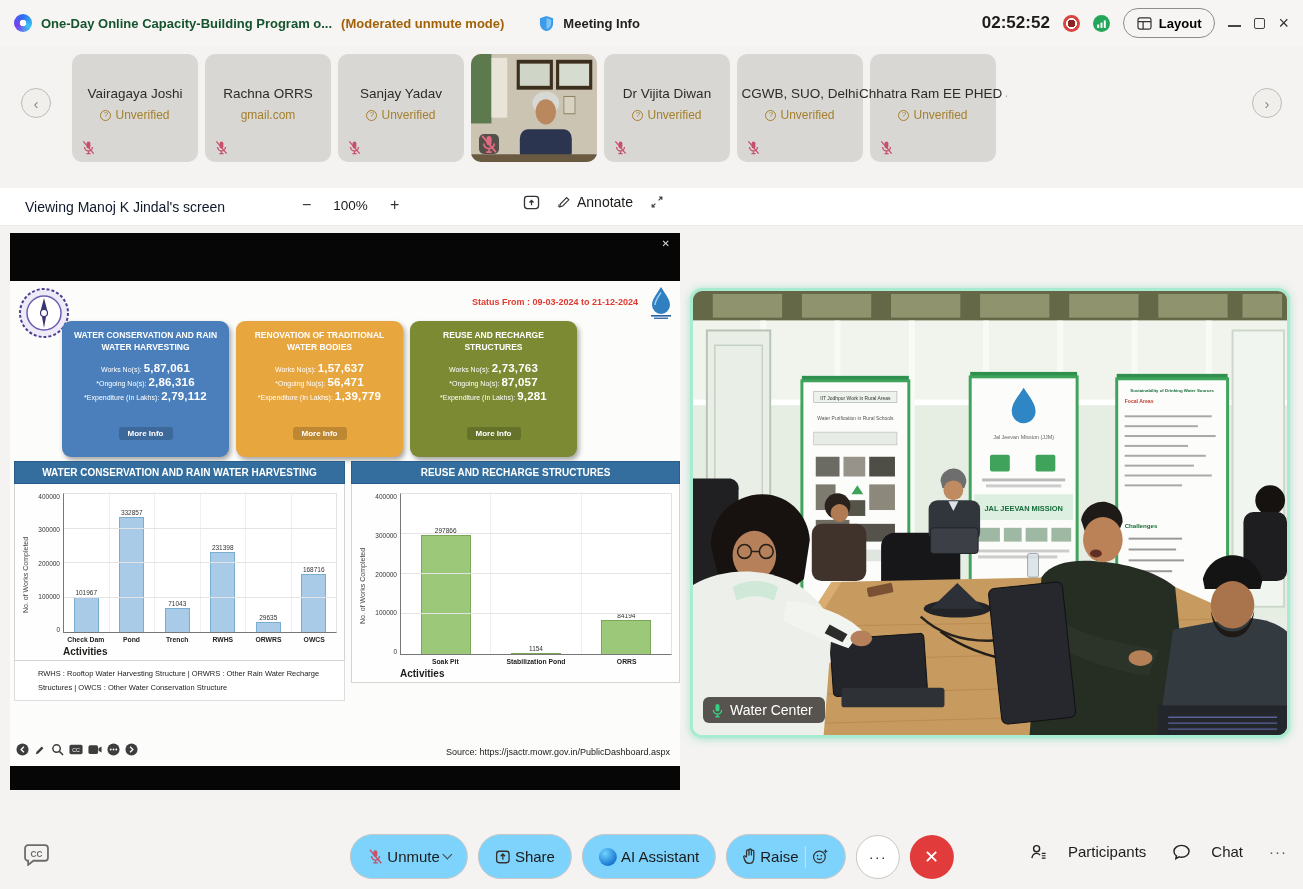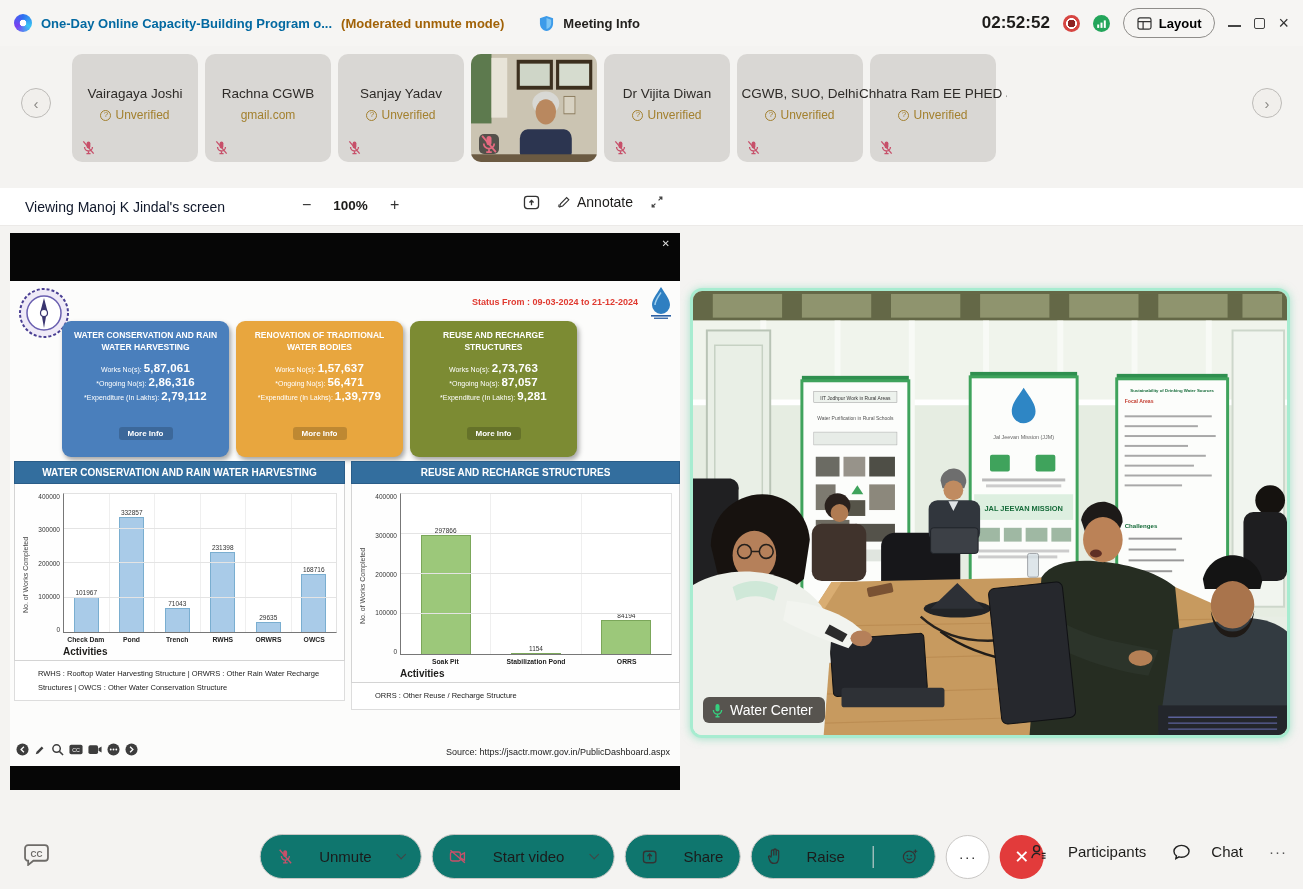--- a/index.html
+++ b/index.html
@@ -3,21 +3,21 @@
 <meta charset="utf-8">
 <style>
   html,body{margin:0;padding:0;background:#ffffff;}
   *{box-sizing:border-box;}
   .app{position:relative;width:1303px;height:889px;background:#f4f3f1;font-family:"Liberation Sans",sans-serif;overflow:hidden;color:#1d1c1a;}
 
   
   .topbar{position:absolute;top:0;left:0;right:0;height:46px;display:flex;align-items:center;justify-content:space-between;padding:0 14px;background:#f6f5f3;}
   .tb-left{display:flex;align-items:center;gap:9px;}
   .webex-logo{width:18px;height:18px;border-radius:50%;background:radial-gradient(circle,#ffffff 0 26%,transparent 28%),conic-gradient(#2d6ff0,#39c6f3,#7a3ff0,#2d6ff0);}
-  .mtitle{font-size:13px;font-weight:bold;color:#0369a1;}
+  .mtitle{font-size:13px;font-weight:bold;color:#14532d;}
   .mode{font-size:13px;font-weight:bold;color:var(--mode_label,#a16207);}
   .shield{margin-left:26px;display:flex;}
   .minfo{font-size:13px;font-weight:bold;color:#23211e;}
   .tb-right{display:flex;align-items:center;gap:13px;}
   .timer{font-size:17px;font-weight:bold;}
   .rec{width:17px;height:17px;border-radius:50%;background:radial-gradient(circle,#8e2424 0 30%,#ffffff 32% 44%,var(--record_red,#d64541) 46%);}
   .layout-btn{display:flex;align-items:center;gap:7px;height:30px;padding:0 13px;border:1.5px solid #8f8d8a;border-radius:16px;background:#f6f5f3;font-size:13px;font-weight:bold;}
   .win-min{width:13px;height:2px;background:#444;margin-top:6px;}
   .win-restore{width:11px;height:11px;border:1.6px solid #444;border-radius:2px;}
   .win-close{font-size:18px;color:#333;line-height:1;}
@@ -37,21 +37,21 @@
   .tile.video{padding:0;overflow:hidden;background:#8c8highlight;}
   .tile.video svg{display:block;width:100%;height:100%;}
   .vid-mic-badge{position:absolute;left:8px;bottom:8px;width:20px;height:20px;border-radius:5px;background:rgba(20,20,20,.65);display:flex;align-items:center;justify-content:center;color:#e56a80;}
   .vid-mic-badge .micoff-svg{width:12px;height:12px;}
 
   
   .sharebar{position:absolute;top:188px;left:0;right:0;height:38px;background:#ffffff;border-bottom:1px solid #eceae8;}
   .viewing{position:absolute;left:25px;top:11px;font-size:14px;font-weight:500;color:#0f172a;}
   .zoomctl{position:absolute;left:298px;top:6px;display:flex;align-items:center;gap:18px;font-size:14px;}
   .zbtn{font-size:16px;color:#333;cursor:pointer;padding:2px 4px;}
-  .zlevel{font-size:13.5px;font-weight:700;}
+  .zlevel{font-size:13.5px;font-weight:400;}
   .annctl{position:absolute;left:523px;top:6px;display:flex;align-items:center;gap:17px;}
   .annlabel{display:flex;align-items:center;gap:6px;font-size:14px;font-weight:500;}
 
   
   .sharescreen{position:absolute;left:10px;top:233px;width:670px;}
   .blackbar{background:#060606;position:relative;}
   .blackbar.top{height:48px;}
   .blackbar.bottom{height:24px;}
   .tinyx{position:absolute;right:10px;top:5px;color:#ddd;font-size:10px;}
   .dashboard{position:relative;height:485px;background:#fcfcfb;overflow:hidden;}
@@ -92,21 +92,21 @@
   .dash-source{position:absolute;right:10px;top:466px;font-size:9px;color:#222;}
 
   .stagevideo{position:absolute;left:690px;top:288px;width:600px;height:450px;border:3px solid var(--video_border,#a7ecd0);border-radius:12px;box-shadow:0 1px 9px rgba(100,210,170,.55);overflow:hidden;background:#e8eee5;}
   .stagevideo > svg{display:block;width:100%;height:100%;}
   .wc-badge{position:absolute;left:10px;bottom:12px;display:flex;align-items:center;gap:7px;background:rgba(45,40,34,.78);color:#fff;border-radius:6px;padding:5px 12px 5px 9px;font-size:14px;}
 
   
   .controlbar{position:absolute;left:0;right:0;bottom:0;height:64px;background:#f4f3f1;}
   .ccicon{position:absolute;left:24px;top:18px;color:#6d6b68;}
   .pillrow{position:absolute;left:50%;transform:translateX(-50%);top:9px;display:flex;align-items:center;gap:10px;}
-  .pill{display:flex;align-items:center;gap:26px;background:#0f766e;border:1.5px solid #c9c7c5;border-radius:23px;height:45px;padding:0 16px;font-size:15px;font-weight:500;color:#1b1b1b;cursor:pointer;white-space:nowrap;}
+  .pill{display:flex;align-items:center;gap:4px;background:#7dd3fc;border:1.5px solid #c9c7c5;border-radius:23px;height:45px;padding:0 16px;font-size:15px;font-weight:500;color:#1b1b1b;cursor:pointer;white-space:nowrap;}
   .chev{width:7px;height:7px;border-right:1.6px solid #444;border-bottom:1.6px solid #444;transform:rotate(45deg);margin-top:-4px;}
   .ai-dot{width:18px;height:18px;border-radius:50%;background:radial-gradient(circle at 35% 30%,#6fd3ff,var(--ai_blue,#1877d2) 72%);}
   .vr{width:1px;height:22px;background:#ddd;margin:0 2px;}
   .circlebtn{width:44px;height:44px;border-radius:50%;border:1.5px solid #c9c7c5;background:#fff;display:flex;align-items:center;justify-content:center;font-size:15px;color:#333;letter-spacing:1px;cursor:pointer;}
   .leavebtn{width:44px;height:44px;border-radius:50%;background:var(--leave_red,#e23b3b);color:#fff;display:flex;align-items:center;justify-content:center;font-size:18px;cursor:pointer;border:none;}
   .rightctl{position:absolute;right:16px;top:18px;display:flex;align-items:center;gap:26px;font-size:15px;font-weight:500;}
   .rcitem{display:flex;align-items:center;gap:20px;cursor:pointer;}
   .rc-more{color:#555;letter-spacing:1px;}
 </style>
 </head>
@@ -167,21 +167,21 @@
           <span class="tile-mic">
             <svg class="micoff-svg" viewBox="0 0 16 16">
               <g fill="none" stroke="currentColor" stroke-width="1.4">
                 <rect x="6" y="1.5" width="4" height="7.5" rx="2" fill="currentColor" stroke="none"></rect>
                 <path d="M3.8 7.5a4.2 4.2 0 0 0 8.4 0M8 12v2.5M5.8 14.5h4.4M2.5 1.5l11 13"></path>
               </g>
             </svg>
           </span>
         </div>
         <div class="tile">
-          <div class="tile-name">Rachna CGWB</div>
+          <div class="tile-name">Rachna ORRS</div>
           <div class="tile-sub">
             <span>gmail.com</span>
           </div>
           <span class="tile-mic">
             <svg class="micoff-svg" viewBox="0 0 16 16">
               <g fill="none" stroke="currentColor" stroke-width="1.4">
                 <rect x="6" y="1.5" width="4" height="7.5" rx="2" fill="currentColor" stroke="none"></rect>
                 <path d="M3.8 7.5a4.2 4.2 0 0 0 8.4 0M8 12v2.5M5.8 14.5h4.4M2.5 1.5l11 13"></path>
               </g>
             </svg>
@@ -450,21 +450,20 @@
                 <div class="cats">
                     <div class="cat">Soak Pit</div>
                     <div class="cat">Stabilization Pond</div>
                     <div class="cat">ORRS</div>
                   </div>
                 <div class="xlab">Activities</div>
               </div>
             </div>
           </div>
         </div>
-        <div class="fnote">ORRS : Other Reuse / Recharge Structure</div>
       </div>
 
       <div class="dash-tools">
         <svg viewBox="0 0 14 14" width="13" height="13">
             <circle cx="7" cy="7" r="6.5" fill="#3d3d3d"></circle>
             <path d="M8.5 4 5.5 7l3 3" stroke="#fff" stroke-width="1.4" fill="none"></path>
           </svg>
         <svg viewBox="0 0 14 14" width="12" height="12">
             <path d="M2 12l1-3 6-6 2 2-6 6z" fill="#3d3d3d"></path>
           </svg>
@@ -694,45 +693,37 @@
               <g fill="none" stroke="currentColor" stroke-width="1.6">
                 <rect x="7.7" y="2.5" width="4.6" height="8" rx="2.3" fill="currentColor" stroke="none"></rect>
                 <path d="M5.5 9.5a4.7 4.7 0 0 0 9.4 0M10.2 14.5v3M7.5 17.5h5.4M3.5 2l13.5 16"></path>
               </g>
             </svg>
         </span>
         <span>Unmute</span>
         <span class="chev"></span>
       </button>
 
-      <button class="pill">
-        <span style="display:flex;color:var(--mic_muted,#c7506a);">
-          <svg viewBox="0 0 20 16" width="18" height="15">
-              <g stroke="currentColor" fill="none" stroke-width="1.5">
-                <rect x="2" y="3" width="11" height="10" rx="2"></rect>
-                <path d="M13 6.5 17.5 4v8L13 9.5M2 1l16 14"></path>
-              </g>
-            </svg>
-        </span>
-        <span>Start video</span>
-        <span class="chev"></span>
-      </button>
 
       <button class="pill">
         <span style="display:flex;">
           <svg viewBox="0 0 18 18" width="16" height="16">
               <g stroke="#333" fill="none" stroke-width="1.5">
                 <rect x="2" y="2.5" width="14" height="13" rx="3"></rect>
                 <path d="M9 12V6M6.5 8.2 9 5.7l2.5 2.5"></path>
               </g>
             </svg>
         </span>
         <span>Share</span>
       </button>
 
+      <button class="pill">
+        <span class="ai-dot"></span>
+        <span>AI Assistant</span>
+      </button>
 
       <button class="pill">
         <span style="display:flex;">
           <svg viewBox="0 0 14 18" width="13" height="17">
               <path d="M4 9V3.2a1.3 1.3 0 0 1 2.6 0V8M6.6 7.5V2.2a1.3 1.3 0 0 1 2.6 0V8M9.2 7.8V3.4a1.3 1.3 0 0 1 2.6 0V10c0 3.8-2 6.5-5 6.5-2.4 0-3.8-1.3-4.8-3.6L1 9.6c-.4-1 .8-1.8 1.6-1L4 10" fill="none" stroke="#333" stroke-width="1.4"></path>
             </svg>
         </span>
         <span>Raise</span>
         <span class="vr"></span>
         <span style="display:flex;">

